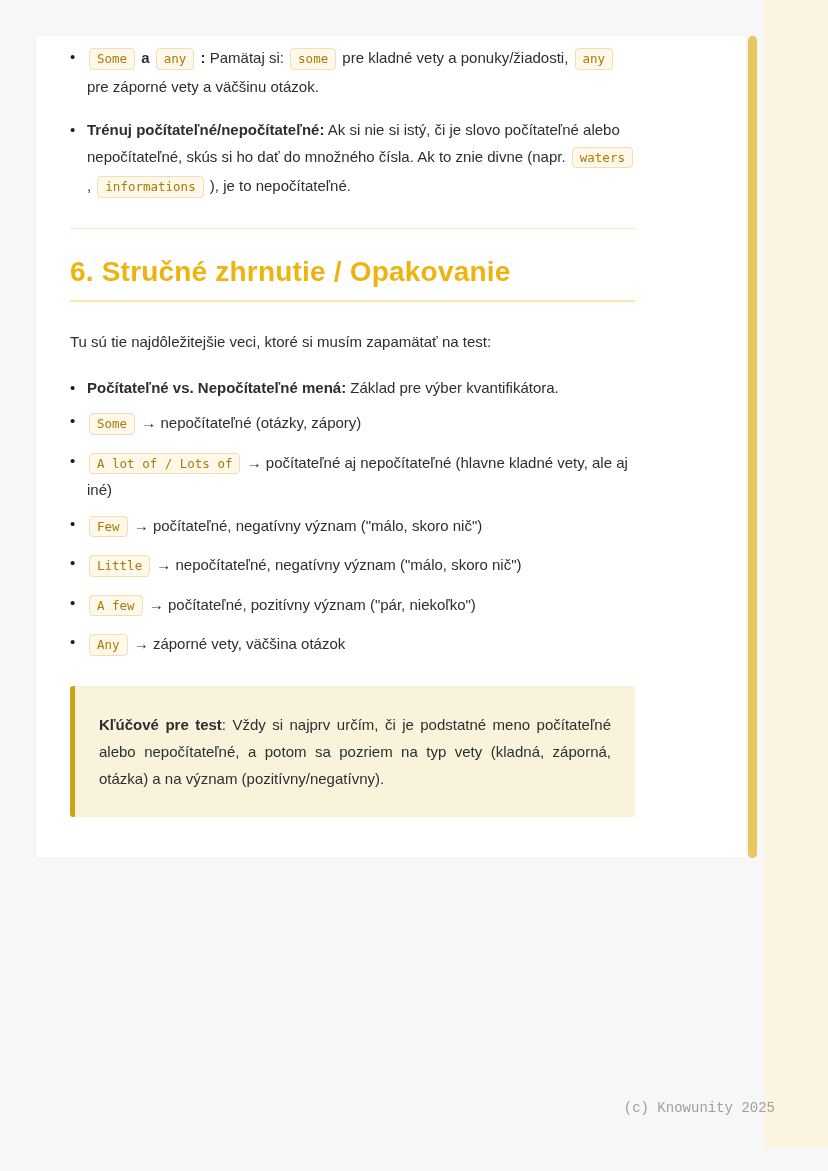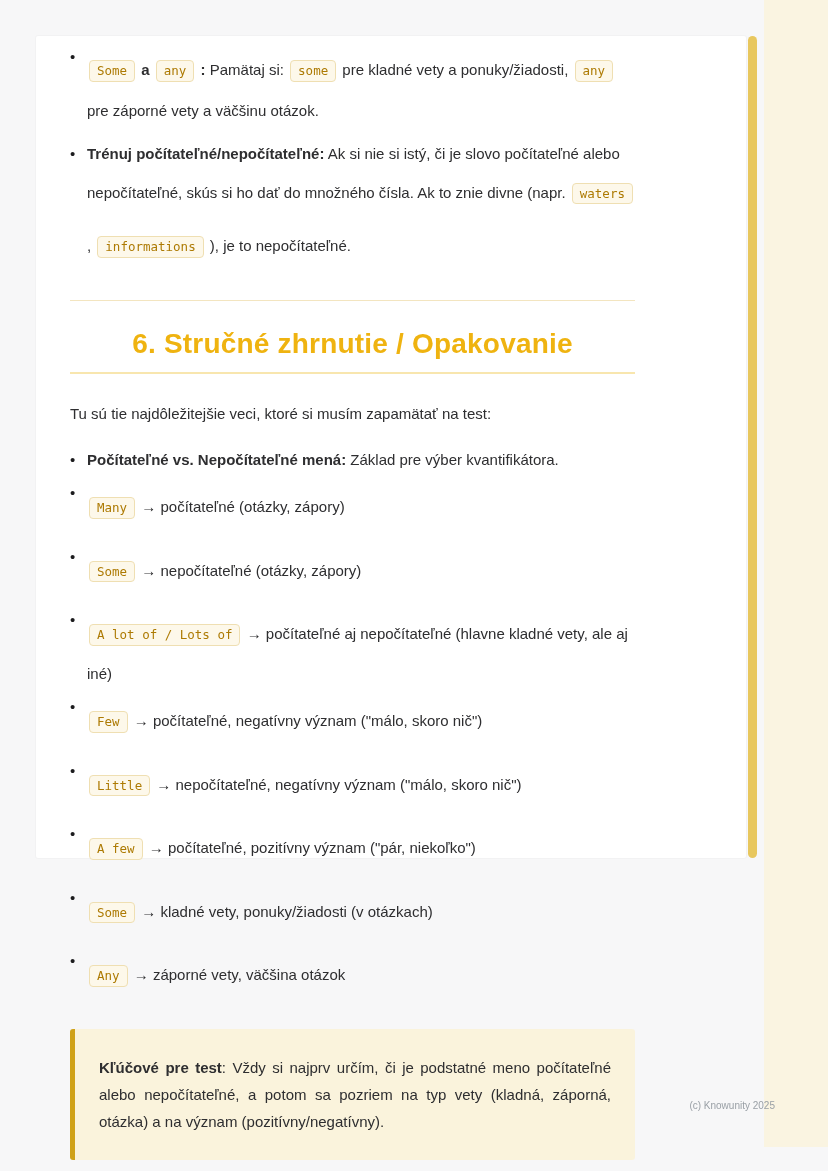--- a/index.html
+++ b/index.html
@@ -21,54 +21,52 @@
   .list{list-style:none;}
   .list li{position:relative;padding-left:17px;font-size:15px;}
   .list li::before{content:"•";position:absolute;left:0;top:0;color:#1c1c1e;font-size:15px;}
   .top-list li{line-height:1.7;margin-bottom:18px;}
   .top-list li:last-child{margin-bottom:0;}
   .summary-list{margin-top:22px;}
   .summary-list li{line-height:1.55;margin-bottom:10px;}
   .b{font-weight:bold;}
   .chip{font-family:"DejaVu Sans Mono","Liberation Mono",monospace;font-size:12.5px;line-height:1.4;
        color:var(--chip-text);background:var(--chip-bg);border:1px solid var(--chip-border);
-       border-radius:4px;padding:1px 7px;margin:16px 2px;display:inline-block;}
+       border-radius:4px;padding:1px 7px;margin:4px 2px;display:inline-block;}
   .divider{border:none;border-top:1px solid var(--divider);margin-top:26px;}
   .heading{margin-top:26px;font-size:28px;line-height:1.2;font-weight:bold;color:var(--accent);
-       padding-bottom:12px;border-bottom:2px solid var(--heading-underline);letter-spacing:.2px;text-align:center;}
+       padding-bottom:12px;border-bottom:2px solid var(--heading-underline);letter-spacing:.2px;}
   .intro{margin-top:28px;font-size:15px;line-height:1.6;}
   .callout{margin-top:26px;background:var(--callout-bg);border-left:5px solid var(--callout-border);
        border-radius:3px;padding:25px 24px;}
   .callout-text{font-size:15px;line-height:1.8;text-align:justify;}
-  .footer{position:absolute;top:1100px;right:53px;font-size:10px;color:var(--footer-text);}
+  .footer{position:absolute;top:1100px;right:53px;font-size:14px;color:var(--footer-text);font-family:Liberation Mono, monospace;}
 </style>
 </head>
 <body>
 
 <div class="side-strip"></div>
 <div class="scroll-thumb"></div>
 
 <div class="page">
   <div class="content">
     <ul class="list top-list">
         <li><span class="chip">Some</span><span class="b"> a </span><span class="chip">any</span><span class="b"> :</span><span> Pamätaj si: </span><span class="chip">some</span><span> pre kladné vety a ponuky/žiadosti, </span><span class="chip">any</span><span> pre záporné vety a väčšinu otázok.</span></li>
         <li><span class="b">Trénuj počítateľné/nepočítateľné:</span><span> Ak si nie si istý, či je slovo počítateľné alebo nepočítateľné, skús si ho dať do množného čísla. Ak to znie divne (napr. </span><span class="chip">waters</span><span> , </span><span class="chip">informations</span><span> ), je to nepočítateľné.</span></li>
       </ul>
     <hr class="divider">
     <h2 class="heading">6. Stručné zhrnutie / Opakovanie</h2>
     <p class="intro">Tu sú tie najdôležitejšie veci, ktoré si musím zapamätať na test:</p>
     <ul class="list summary-list">
         <li><span class="b">Počítateľné vs. Nepočítateľné mená:</span><span> Základ pre výber kvantifikátora.</span></li>
-        <li><span class="chip">Many</span><span> → počítateľné (otázky, zápory)</span></li>
         <li><span class="chip">Some</span><span> → nepočítateľné (otázky, zápory)</span></li>
         <li><span class="chip">A lot of / Lots of</span><span> → počítateľné aj nepočítateľné (hlavne kladné vety, ale aj iné)</span></li>
         <li><span class="chip">Few</span><span> → počítateľné, negatívny význam ("málo, skoro nič")</span></li>
         <li><span class="chip">Little</span><span> → nepočítateľné, negatívny význam ("málo, skoro nič")</span></li>
         <li><span class="chip">A few</span><span> → počítateľné, pozitívny význam ("pár, niekoľko")</span></li>
-        <li><span class="chip">Some</span><span> → kladné vety, ponuky/žiadosti (v otázkach)</span></li>
         <li><span class="chip">Any</span><span> → záporné vety, väčšina otázok</span></li>
       </ul>
     <div class="callout">
       <p class="callout-text"><span class="b">Kľúčové pre test</span><span>: Vždy si najprv určím, či je podstatné meno počítateľné alebo nepočítateľné, a potom sa pozriem na typ vety (kladná, záporná, otázka) a na význam (pozitívny/negatívny).</span></p>
     </div>
   </div>
 </div>
 
 <div class="footer">(c) Knowunity 2025</div>
 

